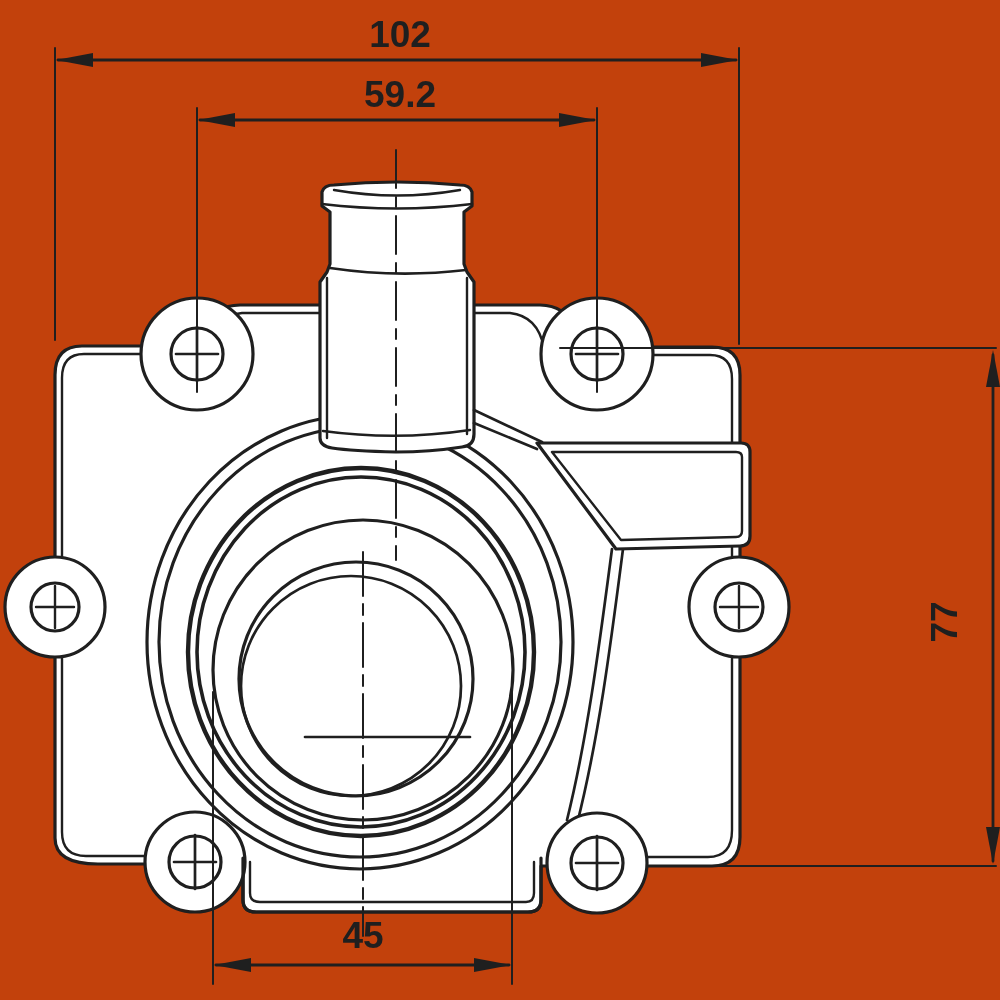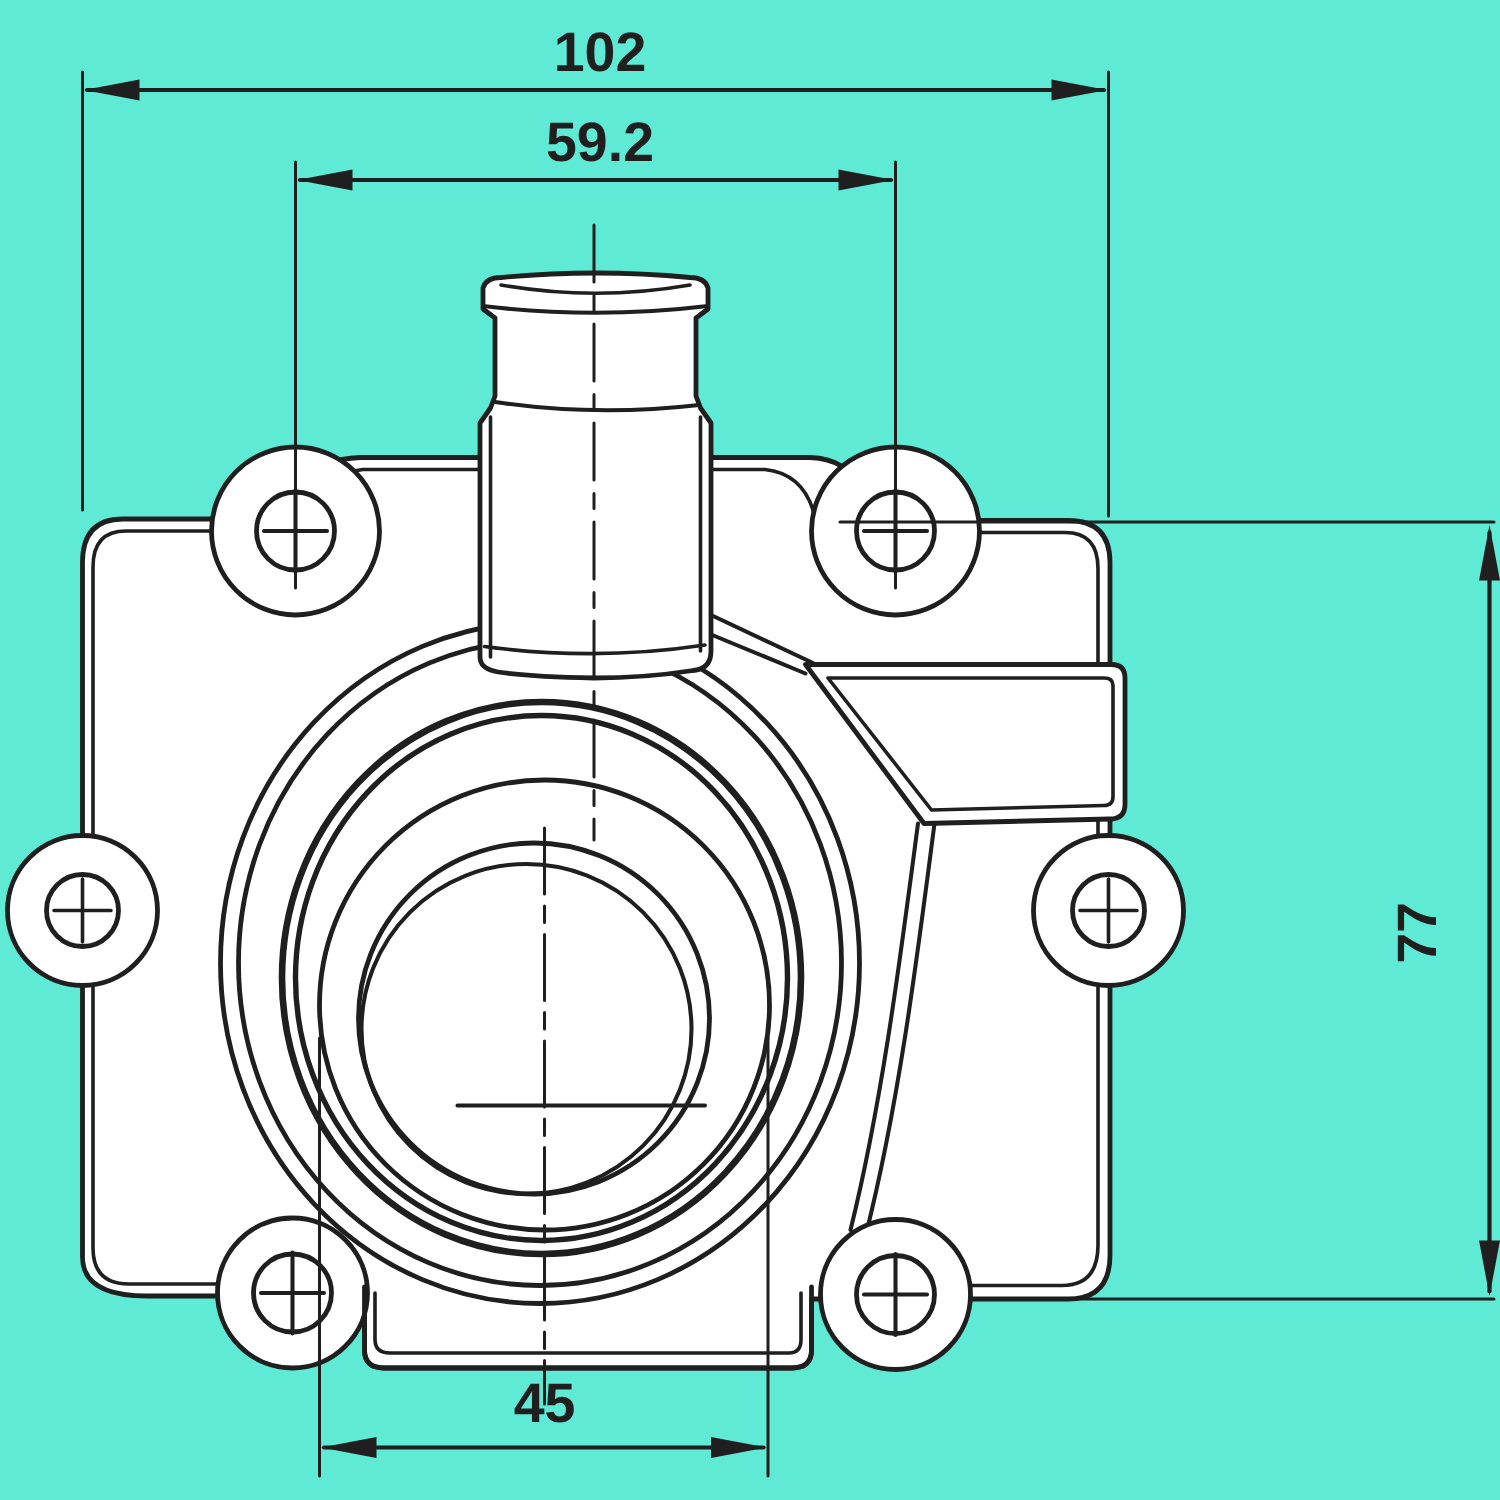--- a/index.html
+++ b/index.html
@@ -1,16 +1,16 @@
 <!DOCTYPE html>
 <html><head>
 <meta charset="utf-8">
 <style>
   html,body{margin:0;padding:0;background:#ffffff;}
-  .canvas{width:1000px;height:1000px;position:relative;background:#5eead4;overflow:hidden;}
+  .canvas{width:1000px;height:1000px;position:relative;background:#c2410c;overflow:hidden;}
   svg{display:block;}
   svg *{vector-effect:none;}
   .ln{stroke:#1f1f1f;fill:none;stroke-linecap:round;stroke-linejoin:round;}
   .w{fill:#ffffff;}
   .s3{stroke-width:3.2;}
   .s2{stroke-width:2.4;}
   .s25{stroke-width:2.7;}
   .thick{stroke-width:4.4;}
   .med{stroke-width:3.6;}
   .dim{stroke-width:2.8;}

